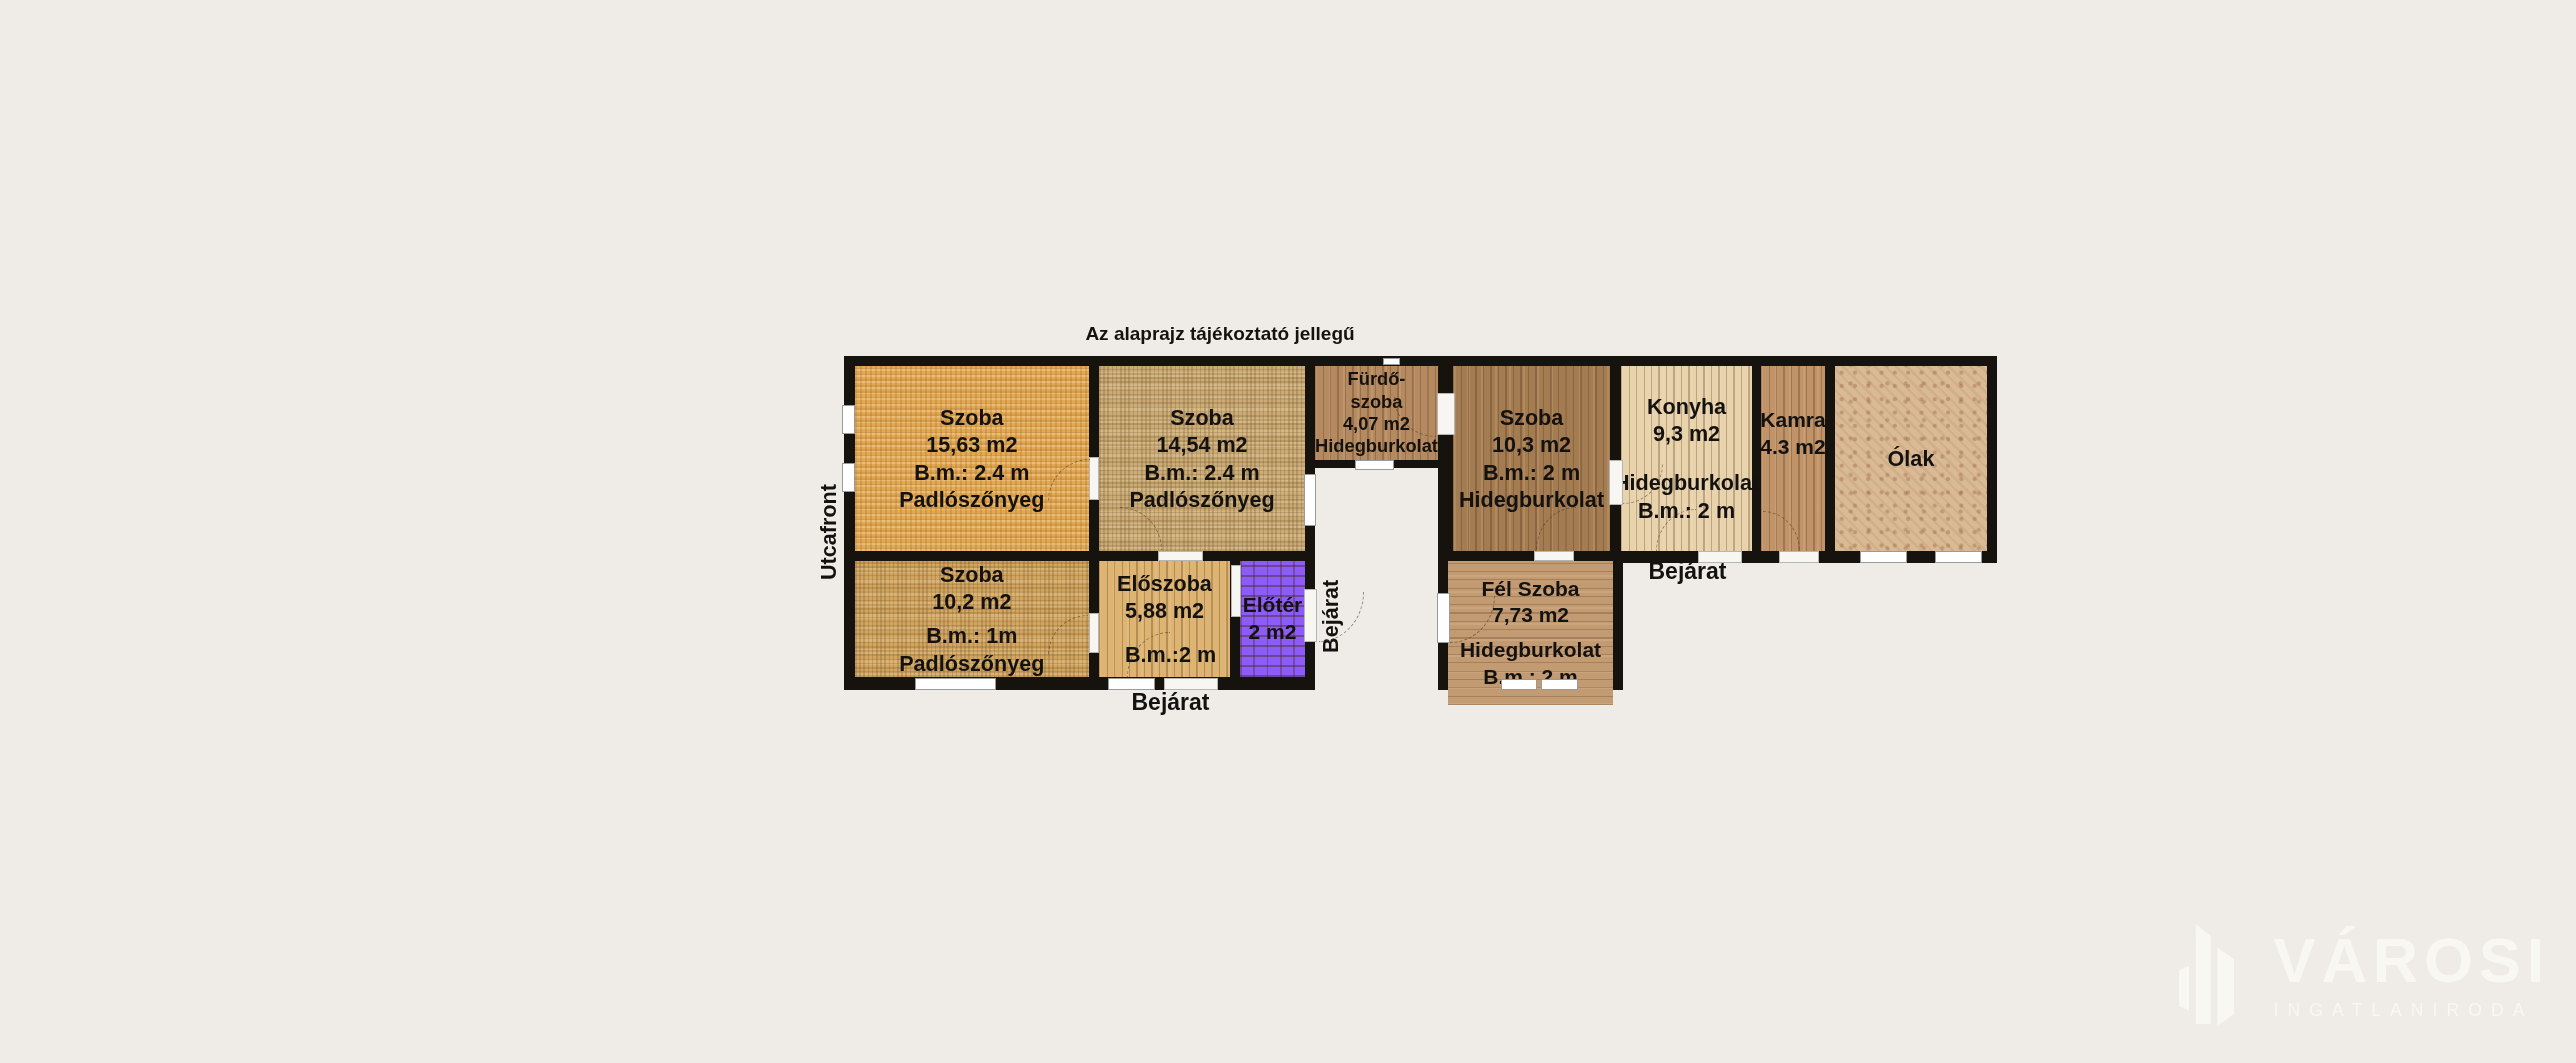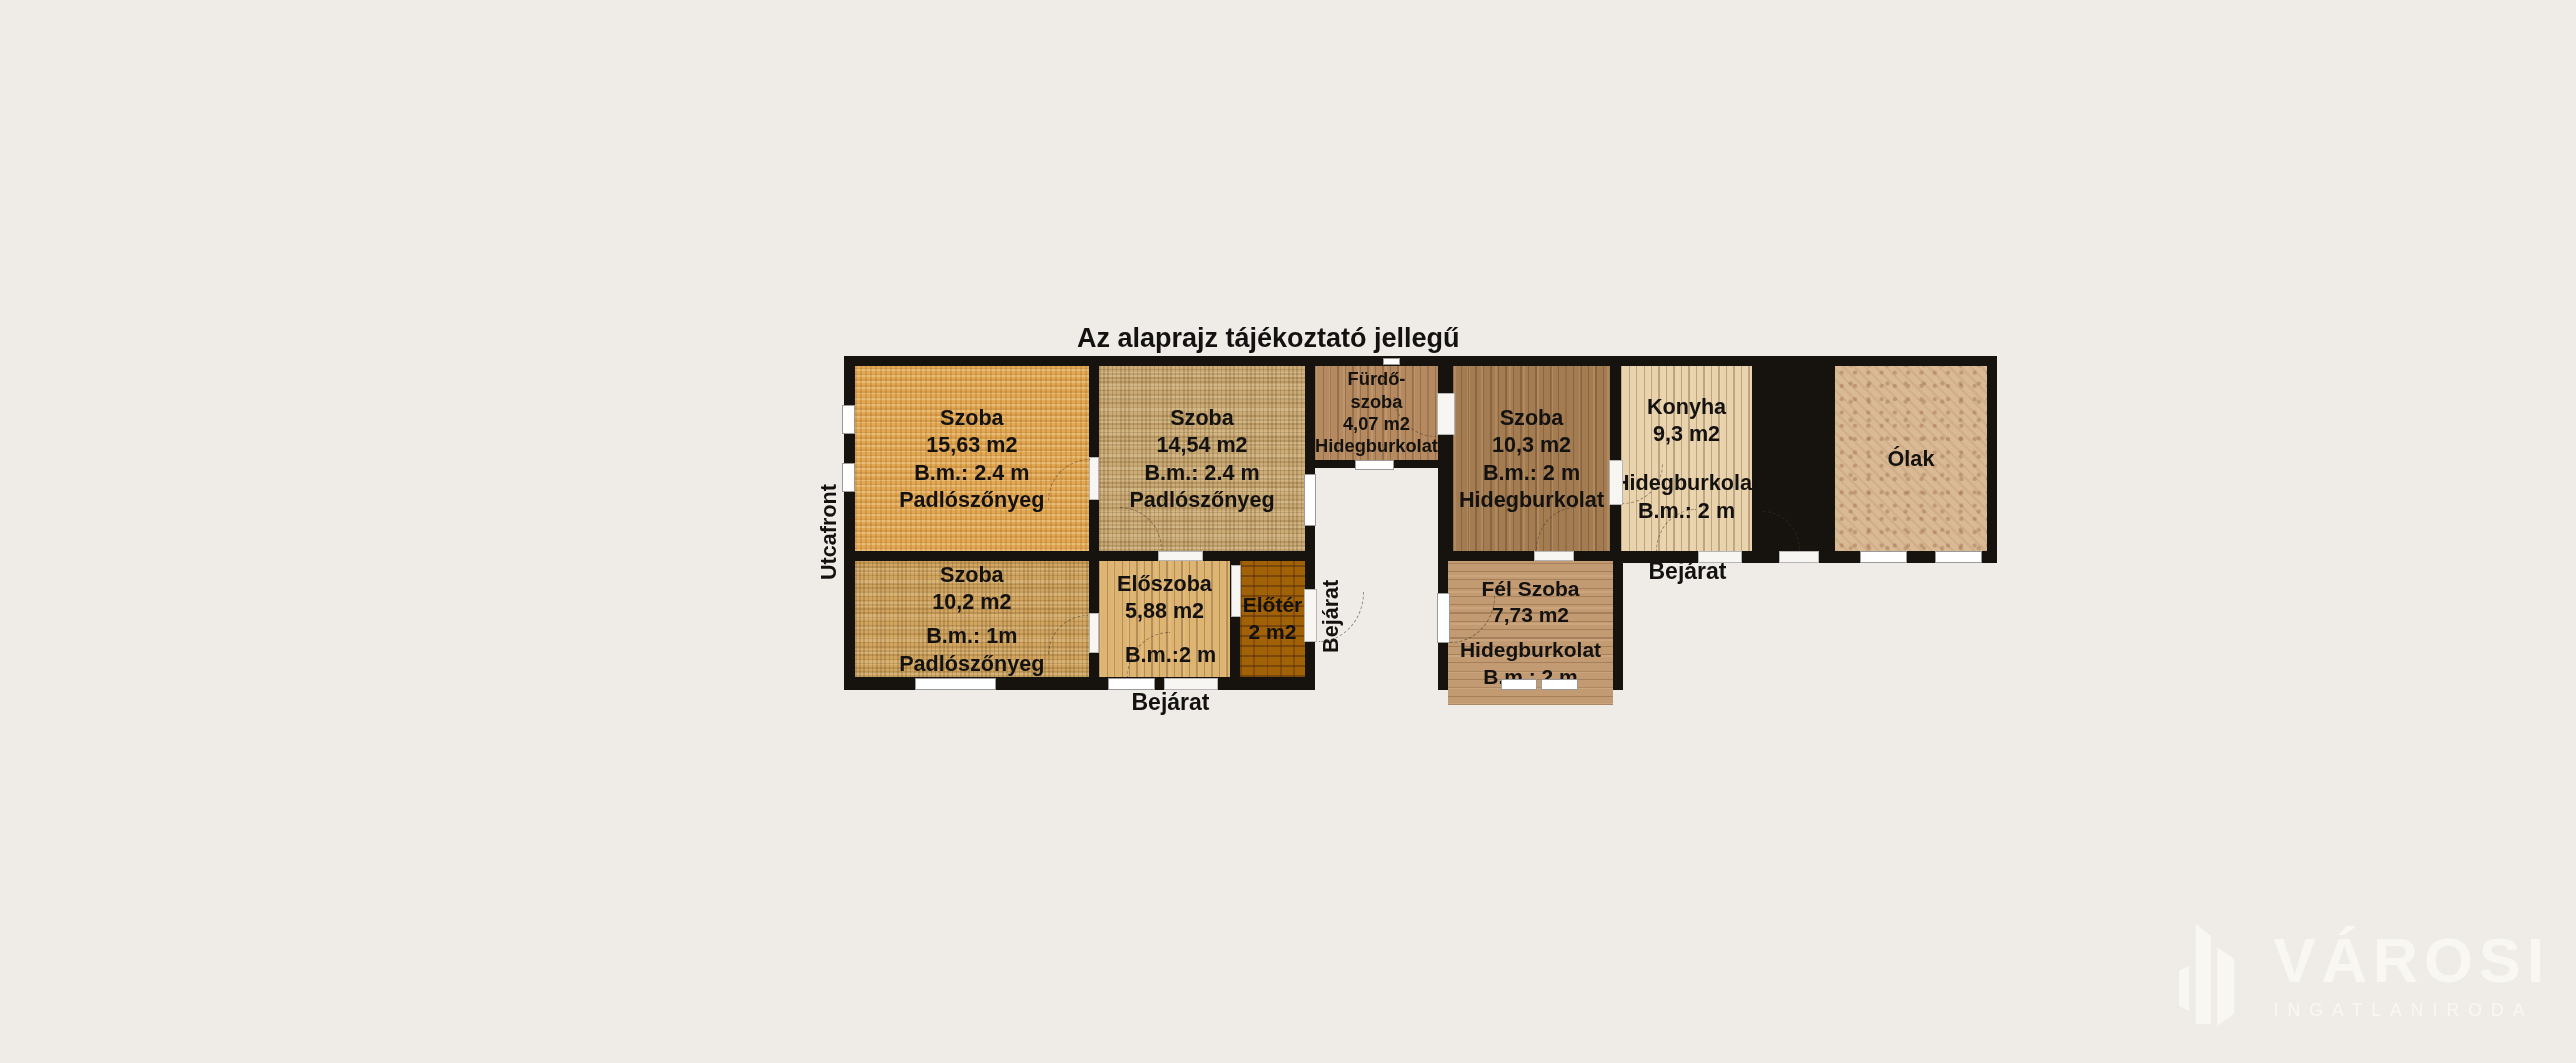--- a/index.html
+++ b/index.html
@@ -74,21 +74,21 @@
   .rot { transform:rotate(-90deg); transform-origin:center center; }
 
   .watermark { position:absolute; left:2176px; top:919px; display:flex; align-items:center; color:#f9f7f2; z-index:5; }
   .wm-icon { width:76px; height:110px; margin-right:21.6px; }
   .wm-brand { font-size:63px; font-weight:bold; letter-spacing:5.8px; line-height:66px; }
   .wm-tagline { font-size:17.5px; font-weight:normal; letter-spacing:9.1px; margin-top:6.6px; }
 </style>
 </head>
 <body>
 
-<div class="outside-label" style="left:1077px; top:323px; width:362px; font-size:27px;">Az alaprajz tájékoztató jellegű</div>
+<div class="outside-label" style="left:1039px; top:323px; width:362px; font-size:19px;">Az alaprajz tájékoztató jellegű</div>
 
 <div class="outside-label rot" style="left:737px; top:518px; width:183px; height:28px; line-height:28px; font-size:21.6px;">Utcafront</div>
 
 <div id="plan">
 
   <div class="wall-block" style="left: 0px; top: 0px; width: 471px; height: 334px; background-color: rgb(22, 18, 13);"></div>
   <div class="wall-block" style="left: 461px; top: 0px; width: 148px; height: 112px; background-color: rgb(22, 18, 13);"></div>
   <div class="wall-block" style="left: 594px; top: 0px; width: 559px; height: 207px; background-color: rgb(22, 18, 13);"></div>
   <div class="wall-block" style="left: 594px; top: 195px; width: 185px; height: 139px; background-color: rgb(22, 18, 13);"></div>
 
@@ -130,20 +130,26 @@
 
   <div class="room tex-wood-v fs26" style="left: 777px; top: 10px; width: 131px; height: 185px; background-color: rgb(233, 211, 173);">
     <div class="rlabel">
       <span class="l">Konyha</span>
       <span class="l">9,3 m2</span>
       <span class="l gap26">Hidegburkolat</span>
       <span class="l">B.m.: 2 m</span>
     </div>
   </div>
 
+  <div class="room tex-wood-v fs25" style="left: 917px; top: 10px; width: 64px; height: 185px; background-color: rgb(192, 148, 104);">
+    <div class="rlabel" style="padding-bottom:50px;">
+      <span class="l">Kamra</span>
+      <span class="l">4.3 m2</span>
+    </div>
+  </div>
 
   <div class="room tex-stone fs26" style="left: 991px; top: 10px; width: 152px; height: 185px; background-color: rgb(217, 186, 149);">
     <div class="rlabel">
       <span class="l">Ólak</span>
     </div>
   </div>
 
   <div class="room tex-carpet-tan fs26" style="left: 10.8px; top: 205px; width: 234px; height: 116px; background-color: rgb(210, 166, 96);">
     <div class="rlabel">
       <span class="l">Szoba</span>
@@ -154,21 +160,21 @@
   </div>
 
   <div class="room tex-wood-v fs26" style="left: 255px; top: 205px; width: 131px; height: 116px; background-color: rgb(221, 180, 114);">
     <div class="rlabel">
       <span class="l">Előszoba</span>
       <span class="l">5,88 m2</span>
       <span class="l gap20">B.m.:2 m</span>
     </div>
   </div>
 
-  <div class="room tex-brick fs25" style="left: 396px; top: 205px; width: 65px; height: 116px; background-color: #a16207;">
+  <div class="room tex-brick fs25" style="left: 396px; top: 205px; width: 65px; height: 116px; background-color: #8b5cf6;">
     <div class="rlabel">
       <span class="l">Előtér</span>
       <span class="l">2 m2</span>
     </div>
   </div>
 
   <div class="room tex-wood-h fs25" style="left: 604px; top: 205px; width: 165px; height: 144px; background-color: rgb(195, 155, 115);">
     <div class="rlabel">
       <span class="l">Fél Szoba</span>
       <span class="l">7,73 m2</span>

